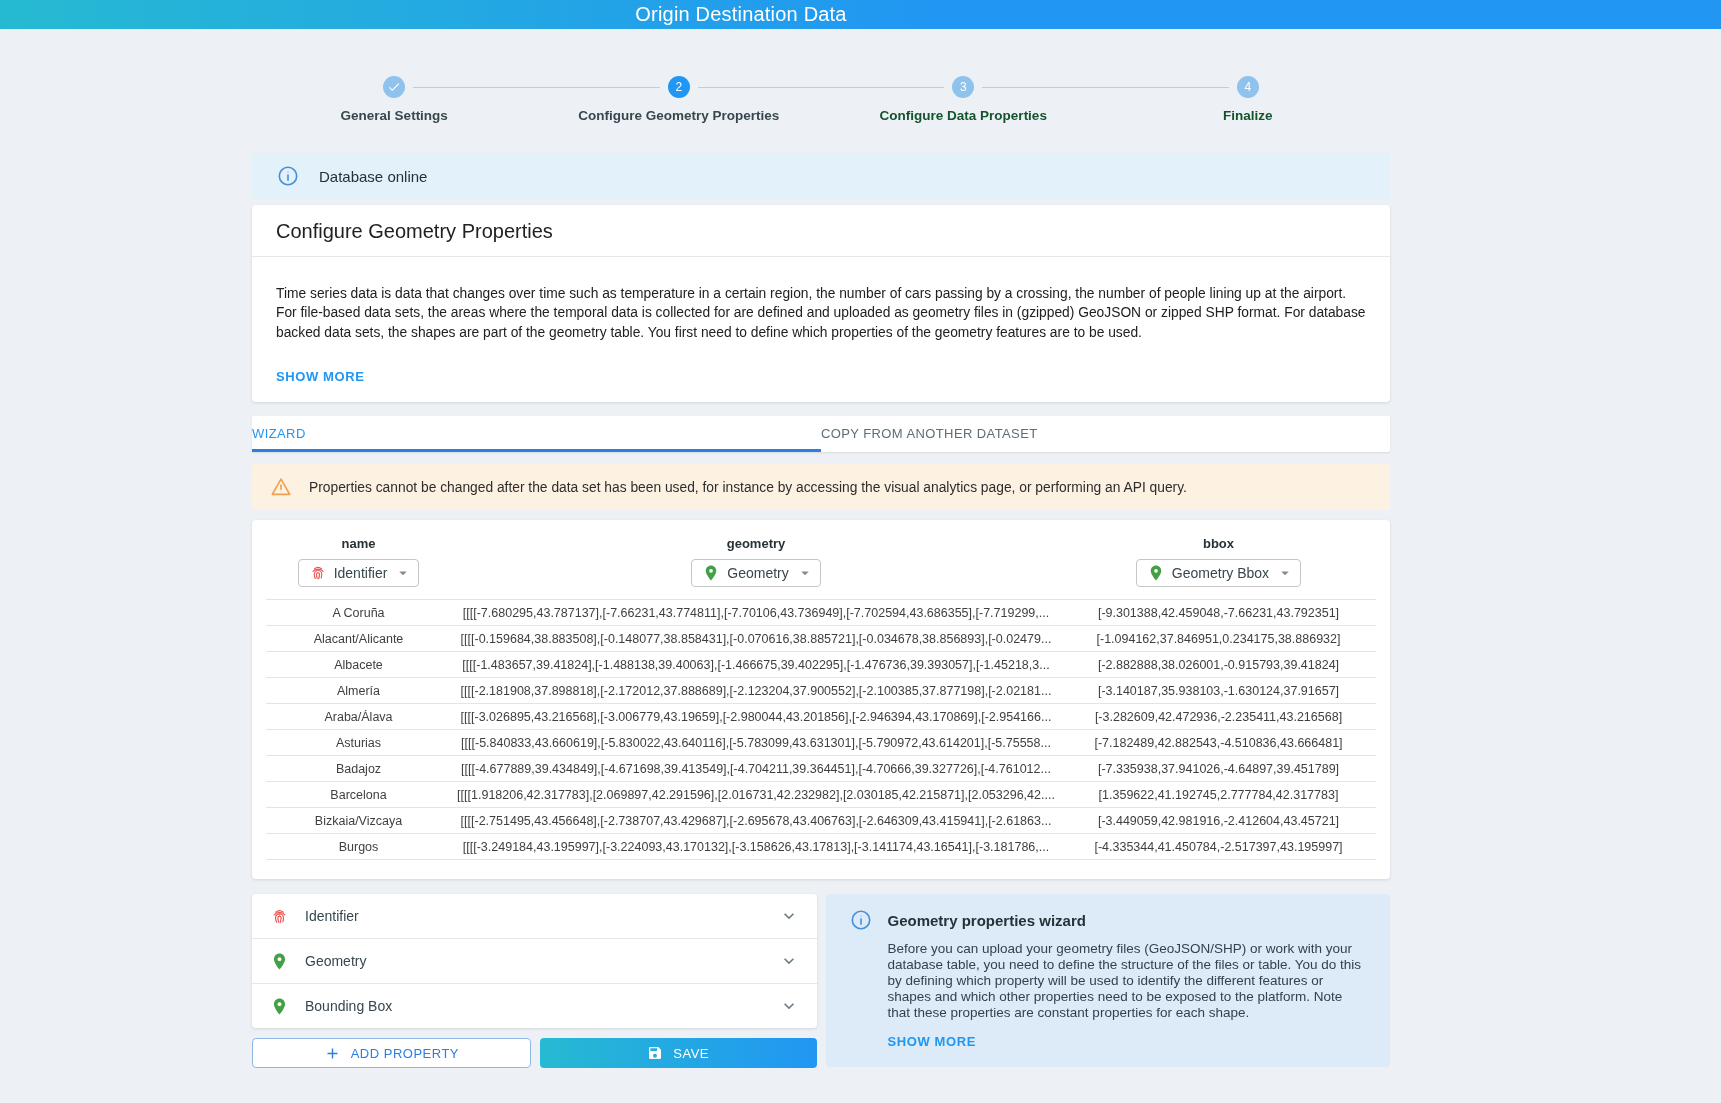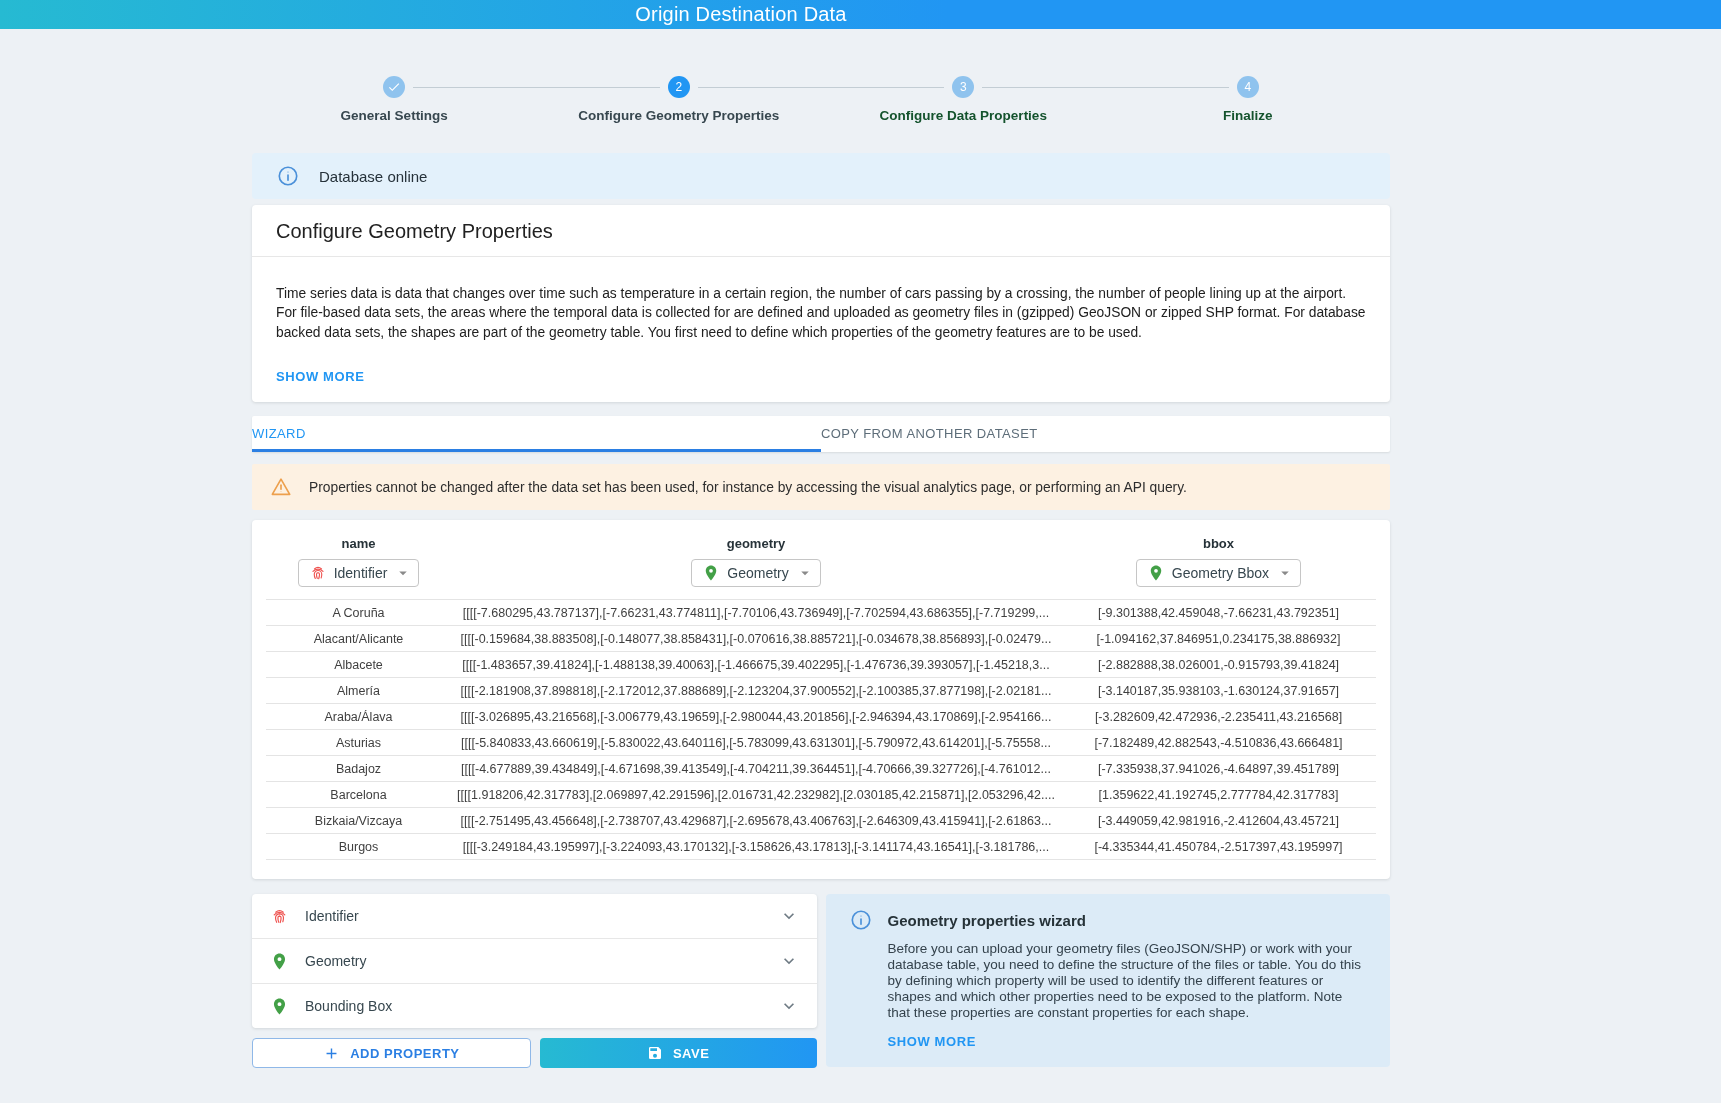--- a/index.html
+++ b/index.html
@@ -85,21 +85,21 @@
   .t-row .cell{white-space:nowrap;overflow:hidden;padding:0 4px;}
   
   .bottom{margin-top:15px;display:grid;grid-template-columns:1fr 1fr;gap:9px;align-items:start;}
   .panel-row{display:flex;align-items:center;gap:16px;height:44px;padding:0 18px;
              border-bottom:1px solid #e7e7e7;font-size:14px;color:#37474f;cursor:pointer;}
   .panel-row:last-child{border-bottom:none;}
   .panel-row svg.p-icon{width:19px;height:19px;}
   .chev{width:20px;height:20px;fill:#6f7b84;margin-left:auto;}
   .actions{display:flex;gap:9px;margin-top:10px;}
   .btn{flex:1;height:30px;border-radius:4px;display:flex;align-items:center;justify-content:center;gap:10px;
-       font-family:"Liberation Sans",sans-serif;font-size:13px;font-weight:700;letter-spacing:.5px;cursor:pointer;}
+       font-family:"Liberation Sans",sans-serif;font-size:13px;font-weight:400;letter-spacing:.5px;cursor:pointer;}
   .btn-outline{background:#fff;border:1px solid #8fb8e8;color:#2b7fe3;}
   .btn-outline svg{width:17px;height:17px;fill:#2b7fe3;}
   .btn-primary{border:none;color:#fff;
        background:linear-gradient(90deg,var(--grad-a,#26bad2) 0%,var(--accent,#2196f3) 100%);}
   .btn-primary svg{width:16px;height:16px;fill:#fff;}
   .wizard-box{background:var(--wizbox-bg,#dcebf7);border-radius:4px;padding:15px 24px 17px;}
   .wizard-head{display:flex;align-items:center;gap:16px;font-size:15px;font-weight:700;color:#263238;}
   .wizard-body{margin:10px 0 0 38px;font-size:13.5px;line-height:16px;color:#34424c;}
   .wizard-box .show-more{margin:13px 0 0 38px;}
 </style>

